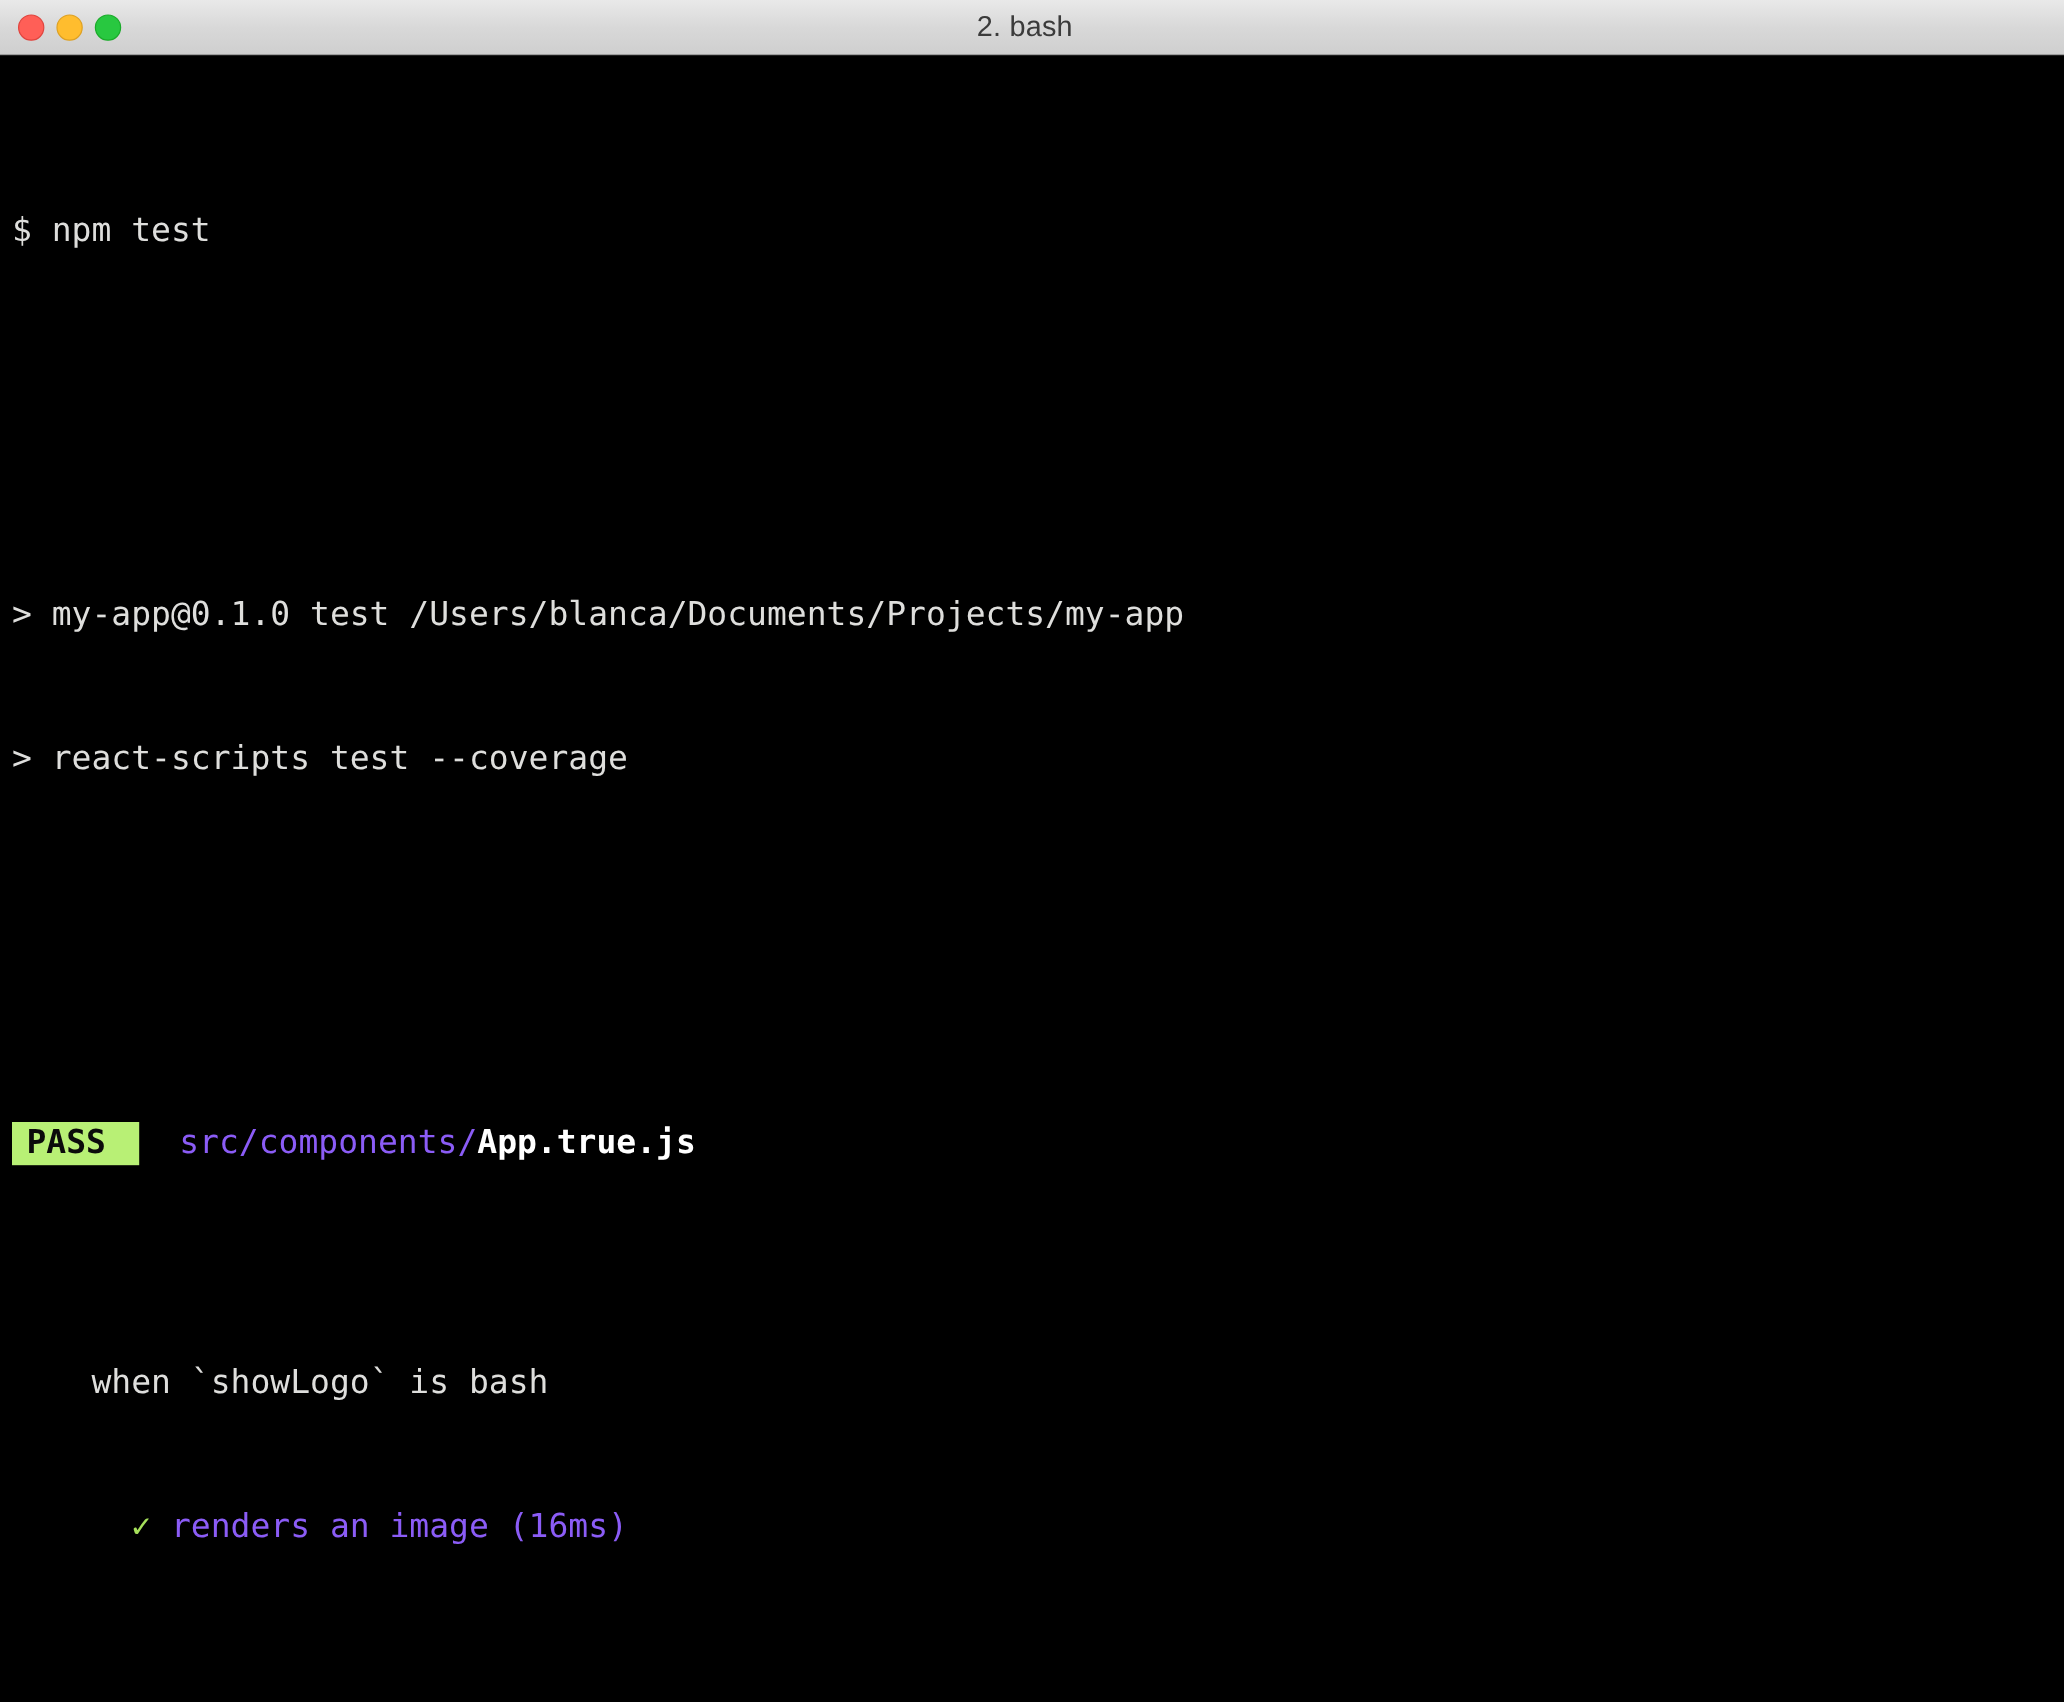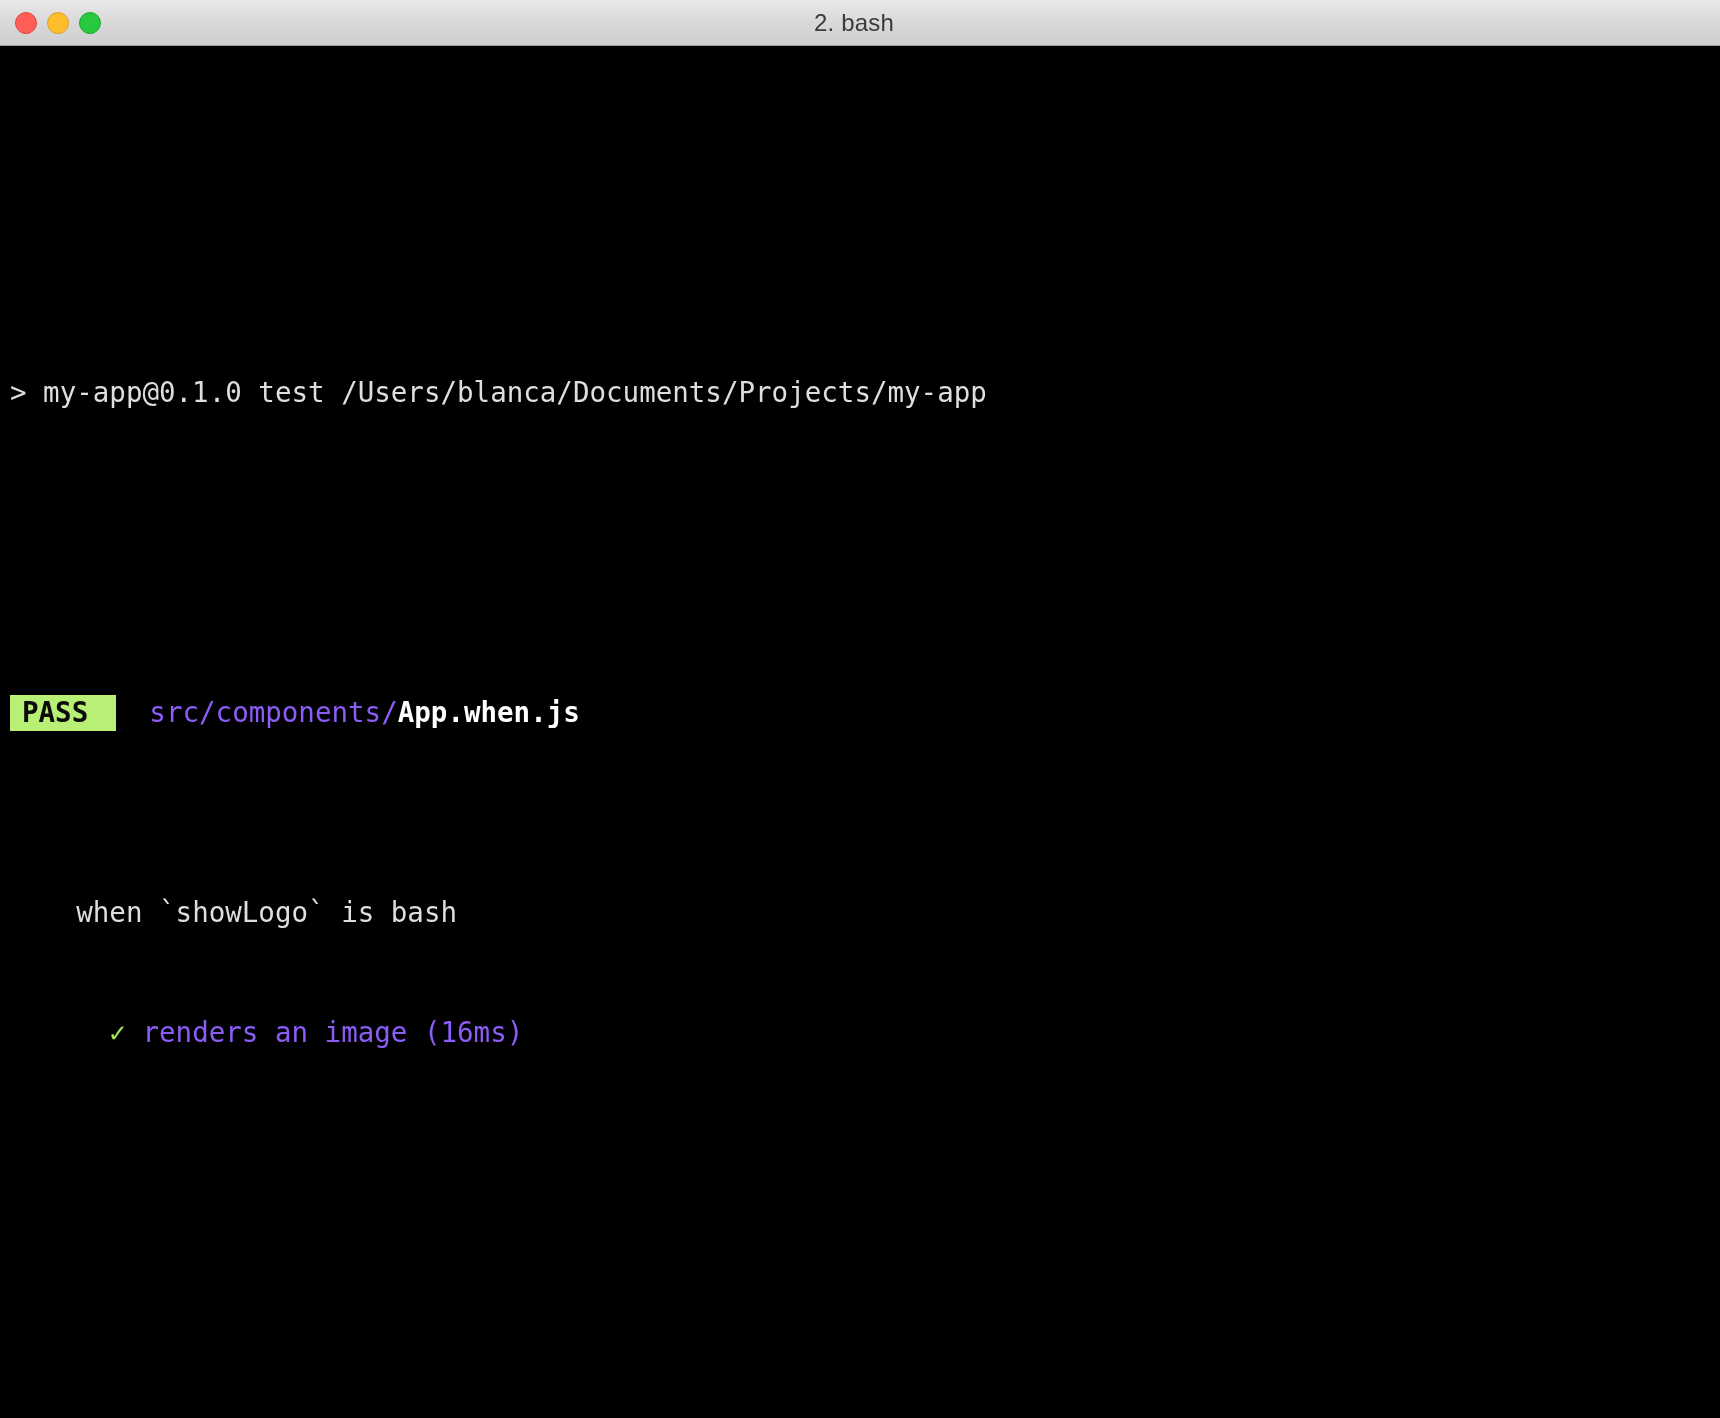--- a/index.html
+++ b/index.html
@@ -97,28 +97,30 @@
     <div id="traffic">
       <span class="light close"></span>
       <span class="light min"></span>
       <span class="light max"></span>
     </div>
     <div id="title-text">2. bash</div>
   </div>
 
   <div id="term">
 
+    <div class="line"><span class="fg-white">$</span><span class="fg-white"> </span><span class="fg-white">npm test</span></div>
 
     <div class="blank"></div>
 
     <div class="line fg-white">&gt; my-app@0.1.0 test /Users/blanca/Documents/Projects/my-app</div>
+    <div class="line fg-white">&gt; react-scripts test --coverage</div>
 
     <div class="blank"></div>
 
-    <div class="line"><span class="pass-badge">PASS</span><span>  </span><span class="fg-dim">src/components/</span><span class="fg-bright">App.when.js</span></div>
+    <div class="line"><span class="pass-badge">PASS</span><span>  </span><span class="fg-dim">src/components/</span><span class="fg-bright">App.true.js</span></div>
 
 
     <div class="line fg-white">    <span>when `showLogo` is bash</span></div>
     <div class="line">      <span class="fg-check">✓</span><span> </span><span class="fg-dim">renders an image (16ms)</span></div>
 
     
     
 
     
 

